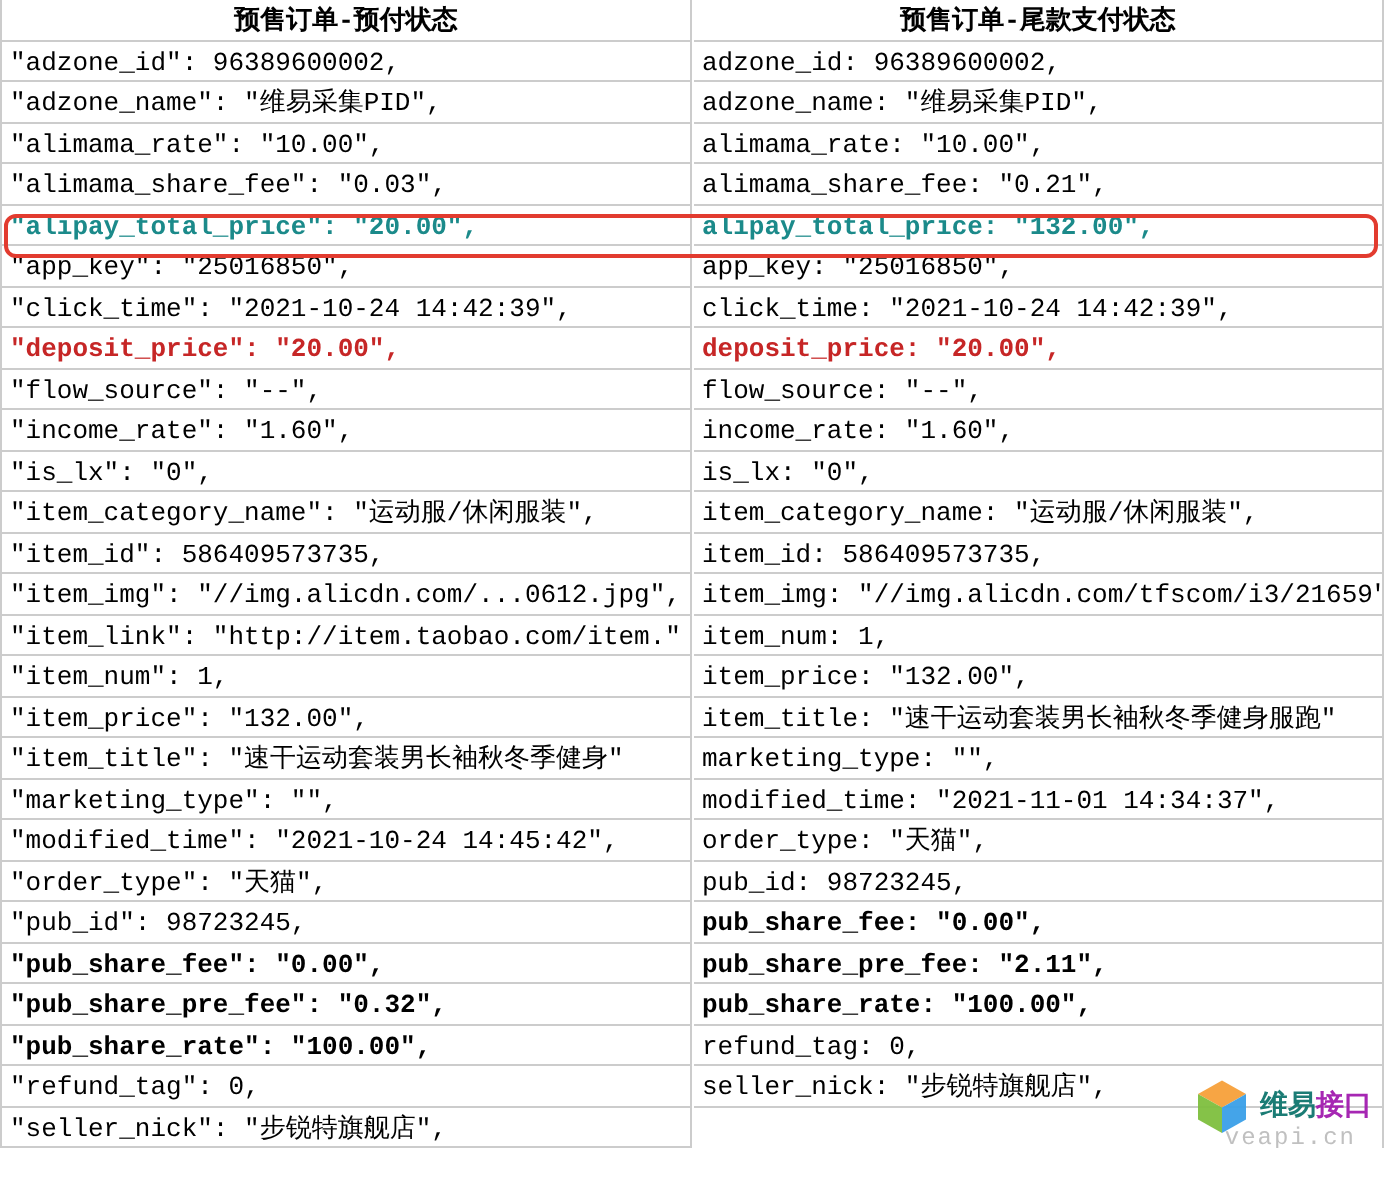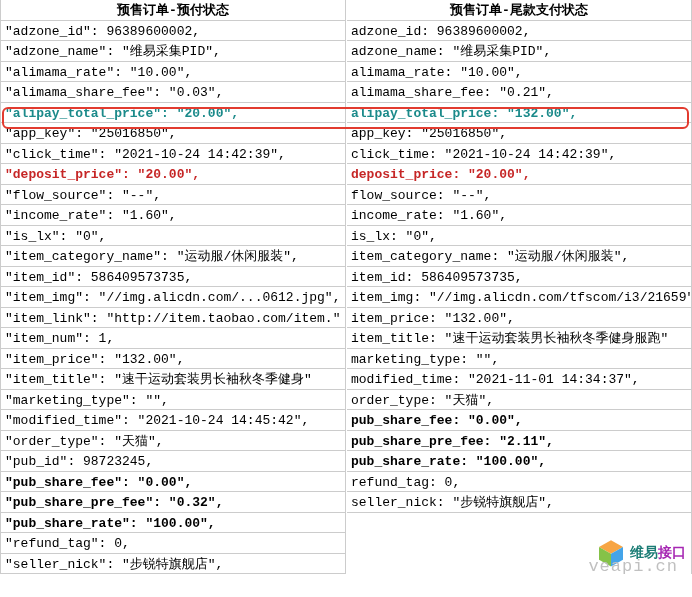--- a/index.html
+++ b/index.html
@@ -72,21 +72,21 @@
   .wm-icon {
     width: 30px; height: 30px; margin-right: 4px;
     position: relative;
   }
   .wm-text1 { color: #0f766e; font-weight: bold; }
   .wm-text2 { color: #a21caf; font-weight: bold; }
   .wm-domain {
     position: absolute;
     right: 8px;
     bottom: -8px;
-    font-size: 17px;
+    font-size: 12px;
     color: #bdbdbd;
     letter-spacing: 1px;
   }
   .wrap { position: relative; width: 692px; }
 </style>
 </head>
 <body>
 
 <div class="wrap redbox-row">
   <div class="redbox"></div>
@@ -134,25 +134,27 @@
           <div class="cell"><span class="key highlight-teal">alipay_total_price: "132.00",</span></div>
           <div class="cell"><span class="key ">app_key: "25016850",</span></div>
           <div class="cell"><span class="key ">click_time: "2021-10-24 14:42:39",</span></div>
           <div class="cell"><span class="key highlight-red">deposit_price: "20.00",</span></div>
           <div class="cell"><span class="key ">flow_source: "--",</span></div>
           <div class="cell"><span class="key ">income_rate: "1.60",</span></div>
           <div class="cell"><span class="key ">is_lx: "0",</span></div>
           <div class="cell"><span class="key ">item_category_name: "运动服/休闲服装",</span></div>
           <div class="cell"><span class="key ">item_id: 586409573735,</span></div>
           <div class="cell"><span class="key ">item_img: "//img.alicdn.com/tfscom/i3/21659"</span></div>
+          <div class="cell"><span class="key ">item_num: 1,</span></div>
           <div class="cell"><span class="key ">item_price: "132.00",</span></div>
           <div class="cell"><span class="key ">item_title: "速干运动套装男长袖秋冬季健身服跑"</span></div>
           <div class="cell"><span class="key ">marketing_type: "",</span></div>
           <div class="cell"><span class="key ">modified_time: "2021-11-01 14:34:37",</span></div>
           <div class="cell"><span class="key ">order_type: "天猫",</span></div>
+          <div class="cell"><span class="key ">pub_id: 98723245,</span></div>
           <div class="cell"><span class="key highlight-bold">pub_share_fee: "0.00",</span></div>
           <div class="cell"><span class="key highlight-bold">pub_share_pre_fee: "2.11",</span></div>
           <div class="cell"><span class="key highlight-bold">pub_share_rate: "100.00",</span></div>
           <div class="cell"><span class="key ">refund_tag: 0,</span></div>
           <div class="cell"><span class="key ">seller_nick: "步锐特旗舰店",</span></div>
         </div>
     </div>
   </div>
 
   <div class="watermark">

